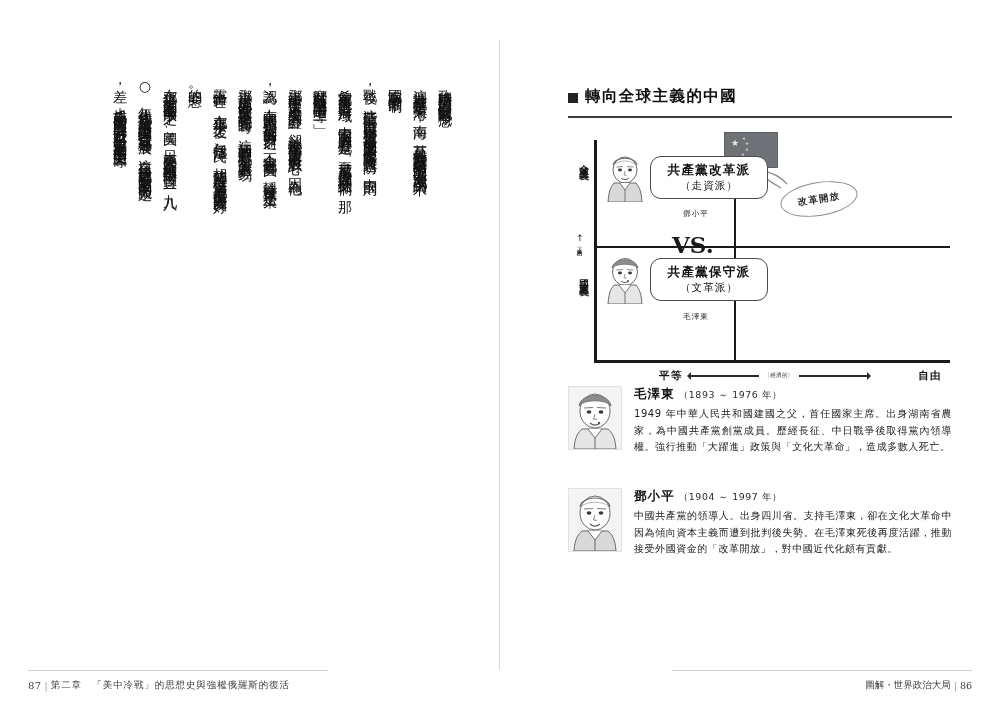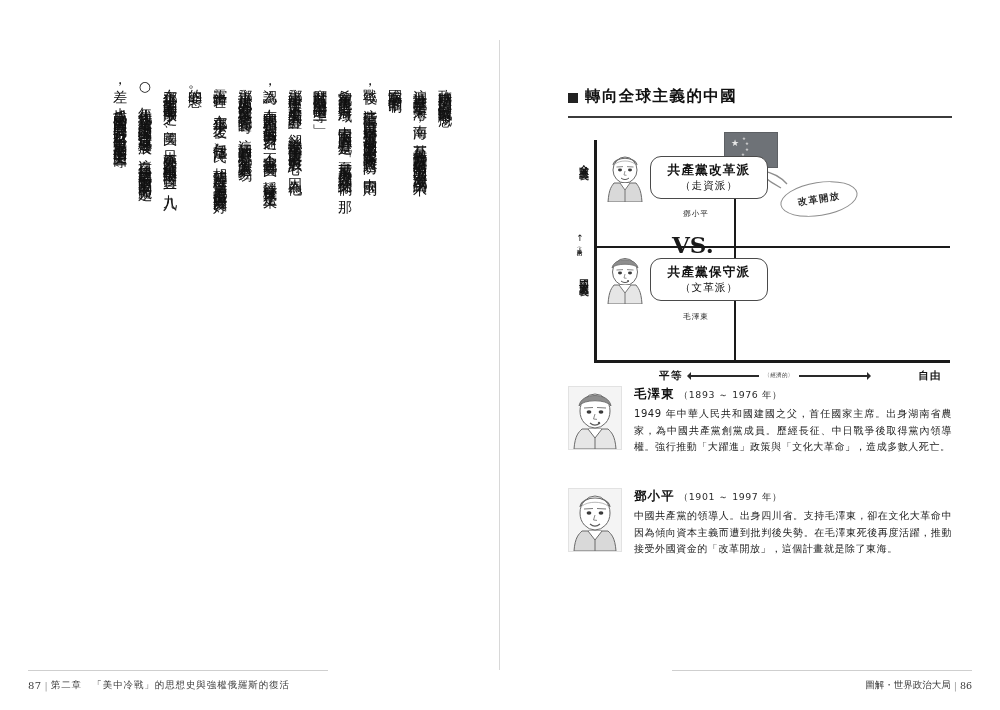--- a/index.html
+++ b/index.html
@@ -382,23 +382,23 @@
           <path d="M26 26 L24.5 31 L28 31.4" stroke="#7a7a7a" stroke-width=".9" fill="none"></path>
           <path d="M21 35 C24 37.5, 28 37.5, 31 35" stroke="#5a5a5a" stroke-width="1.1" fill="none"></path>
           <path d="M13 42 C10 45, 6 48, 5 62 L47 62 C46 48, 42 45, 39 42 Z" fill="#d9d9d9" stroke="#6a6a6a" stroke-width="1"></path>
           <path d="M19 42 L26 51 L33 42" fill="#fff" stroke="#6a6a6a" stroke-width="1"></path>
           <path d="M26 51 L26 62" stroke="#6a6a6a" stroke-width="1"></path>
         </svg>
       </div>
       <div class="body">
         <div class="hd">
           <span class="nm">鄧小平</span>
-          <span class="yr">（1901 ～ 1997 年）</span>
+          <span class="yr">（1904 ～ 1997 年）</span>
         </div>
-        <p>中國共產黨的領導人。出身四川省。支持毛澤東，卻在文化大革命中因為傾向資本主義而遭到批判後失勢。在毛澤東死後再度活躍，推動接受外國資金的「改革開放」，這個計畫就是除了東海。</p>
+        <p>中國共產黨的領導人。出身四川省。支持毛澤東，卻在文化大革命中因為傾向資本主義而遭到批判後失勢。在毛澤東死後再度活躍，推動接受外國資金的「改革開放」，對中國近代化頗有貢獻。</p>
       </div>
     </div>
 
     <div class="footer-right">
       <div class="rule"></div>
       <span class="ttl">圖解・世界政治大局</span>
       <span class="bar">|</span>
       <span class="pg">86</span>
     </div>
   </div>

